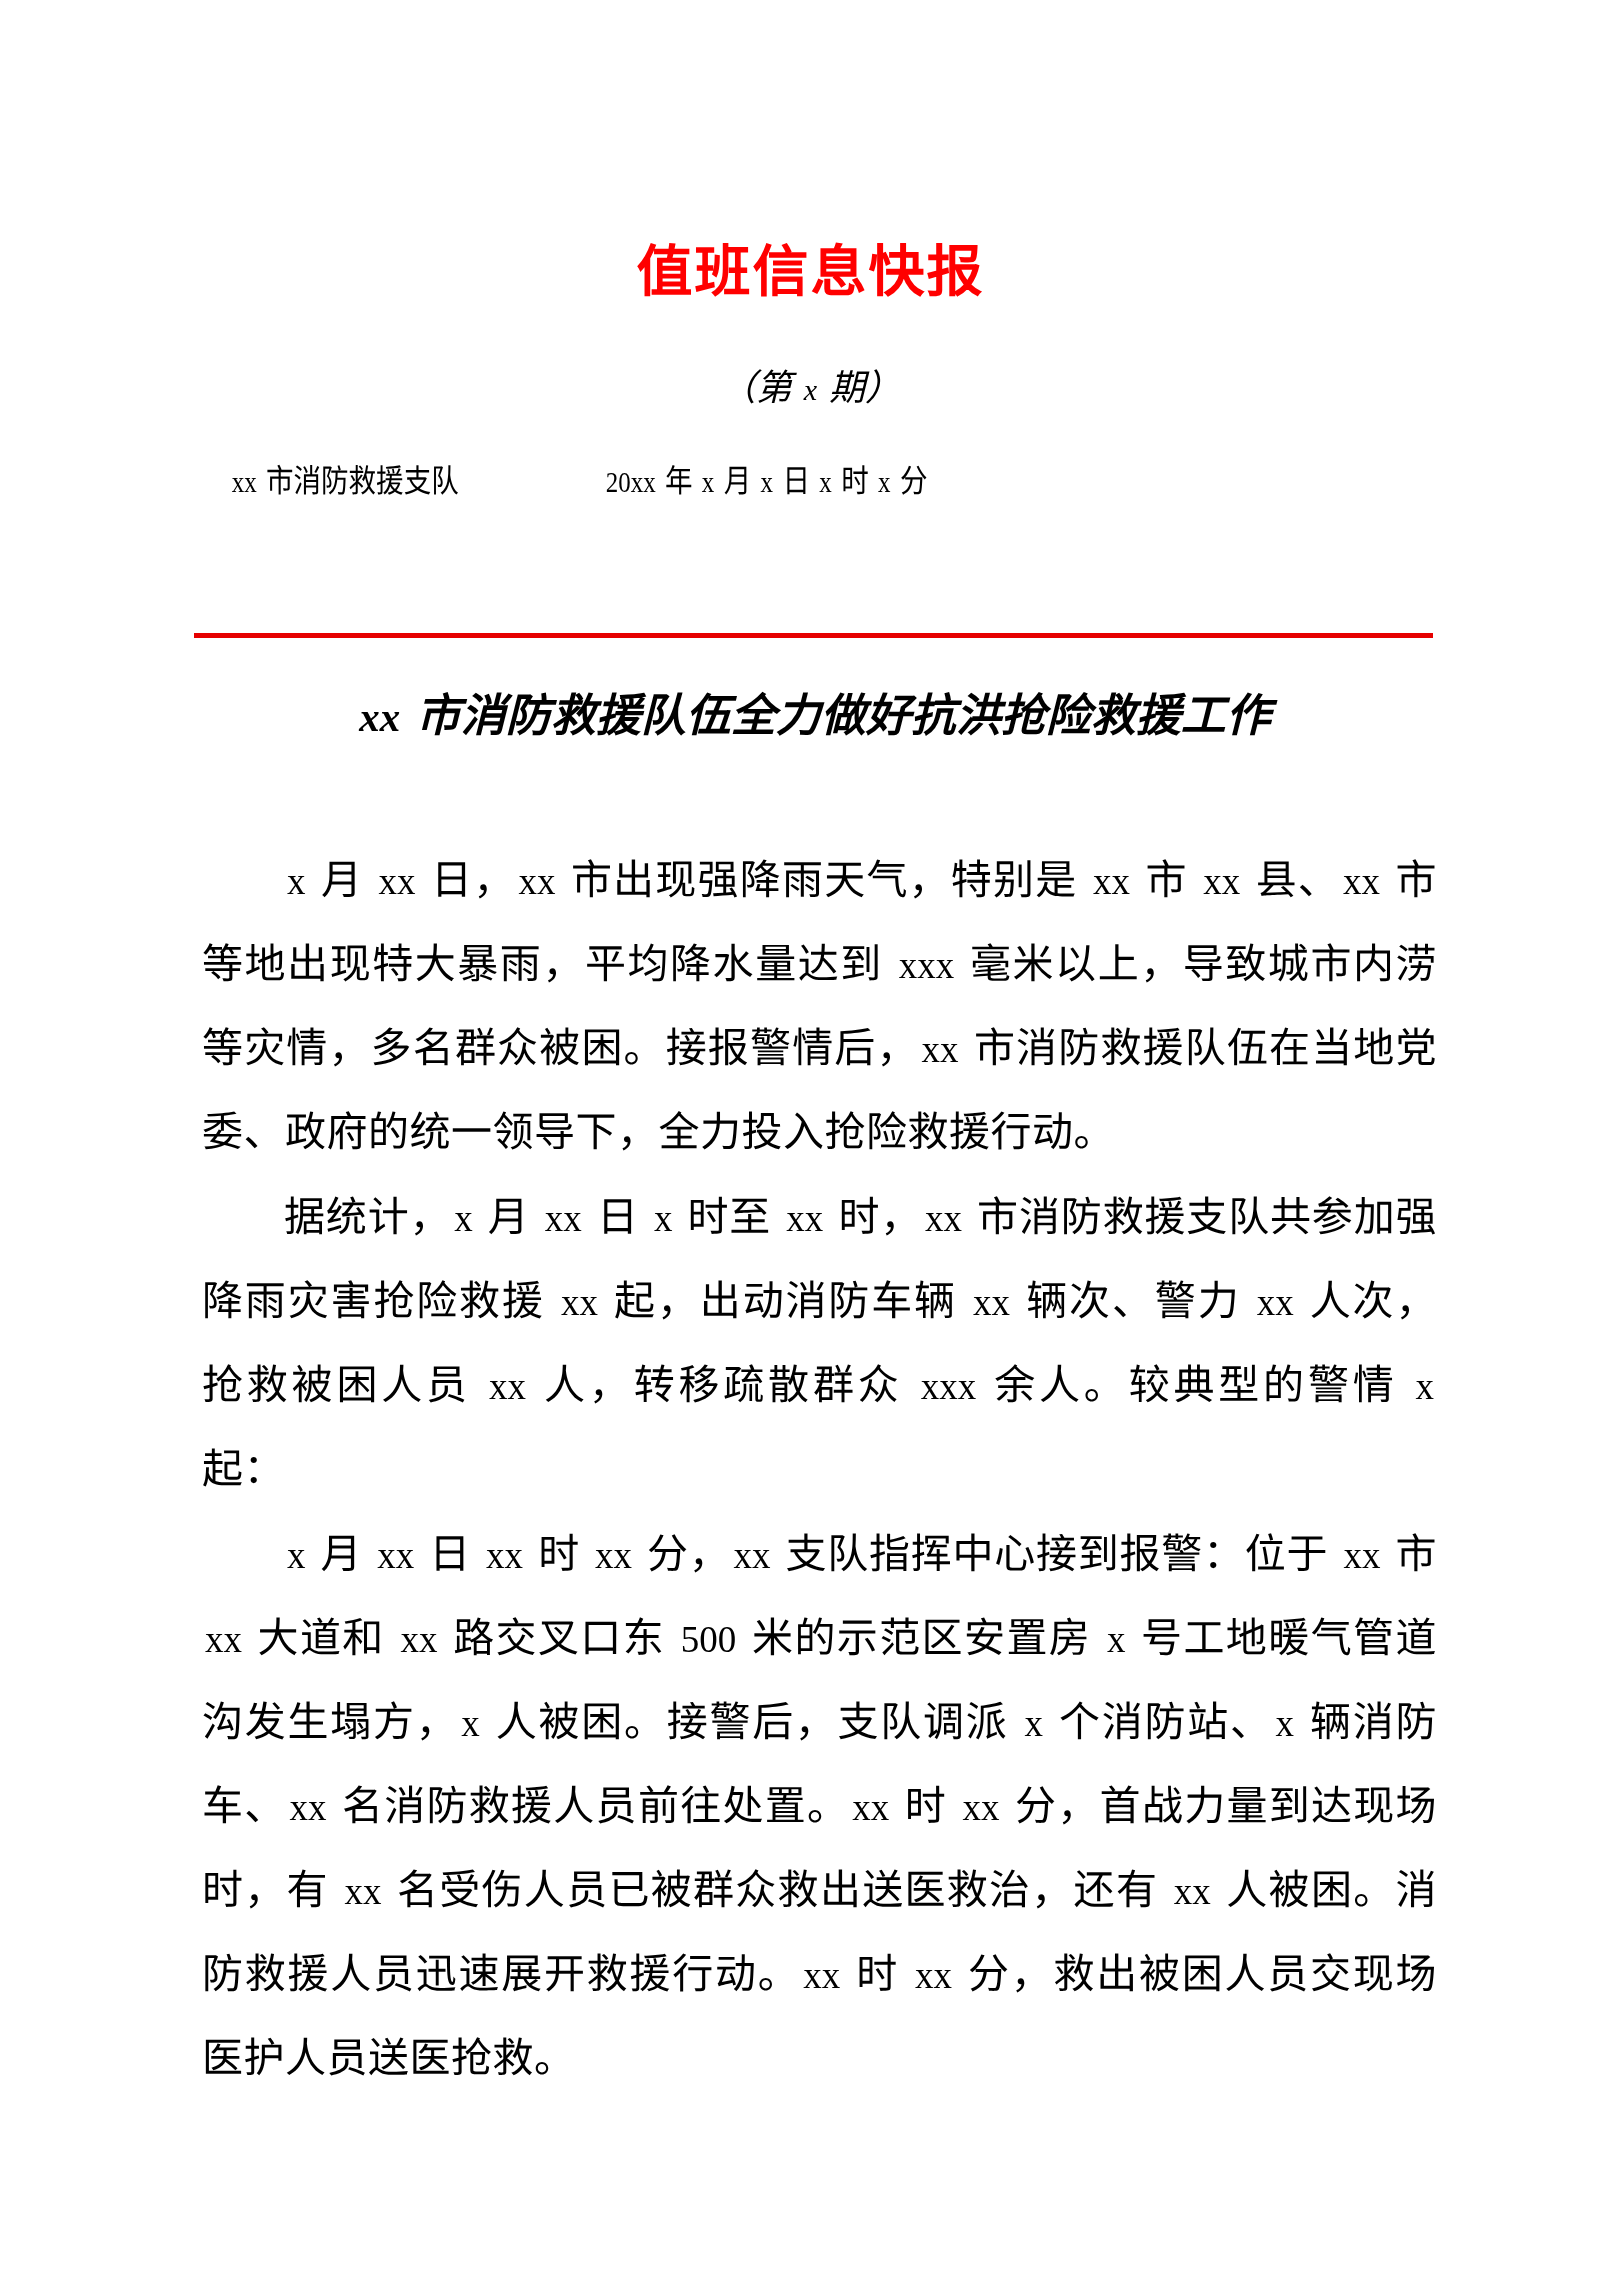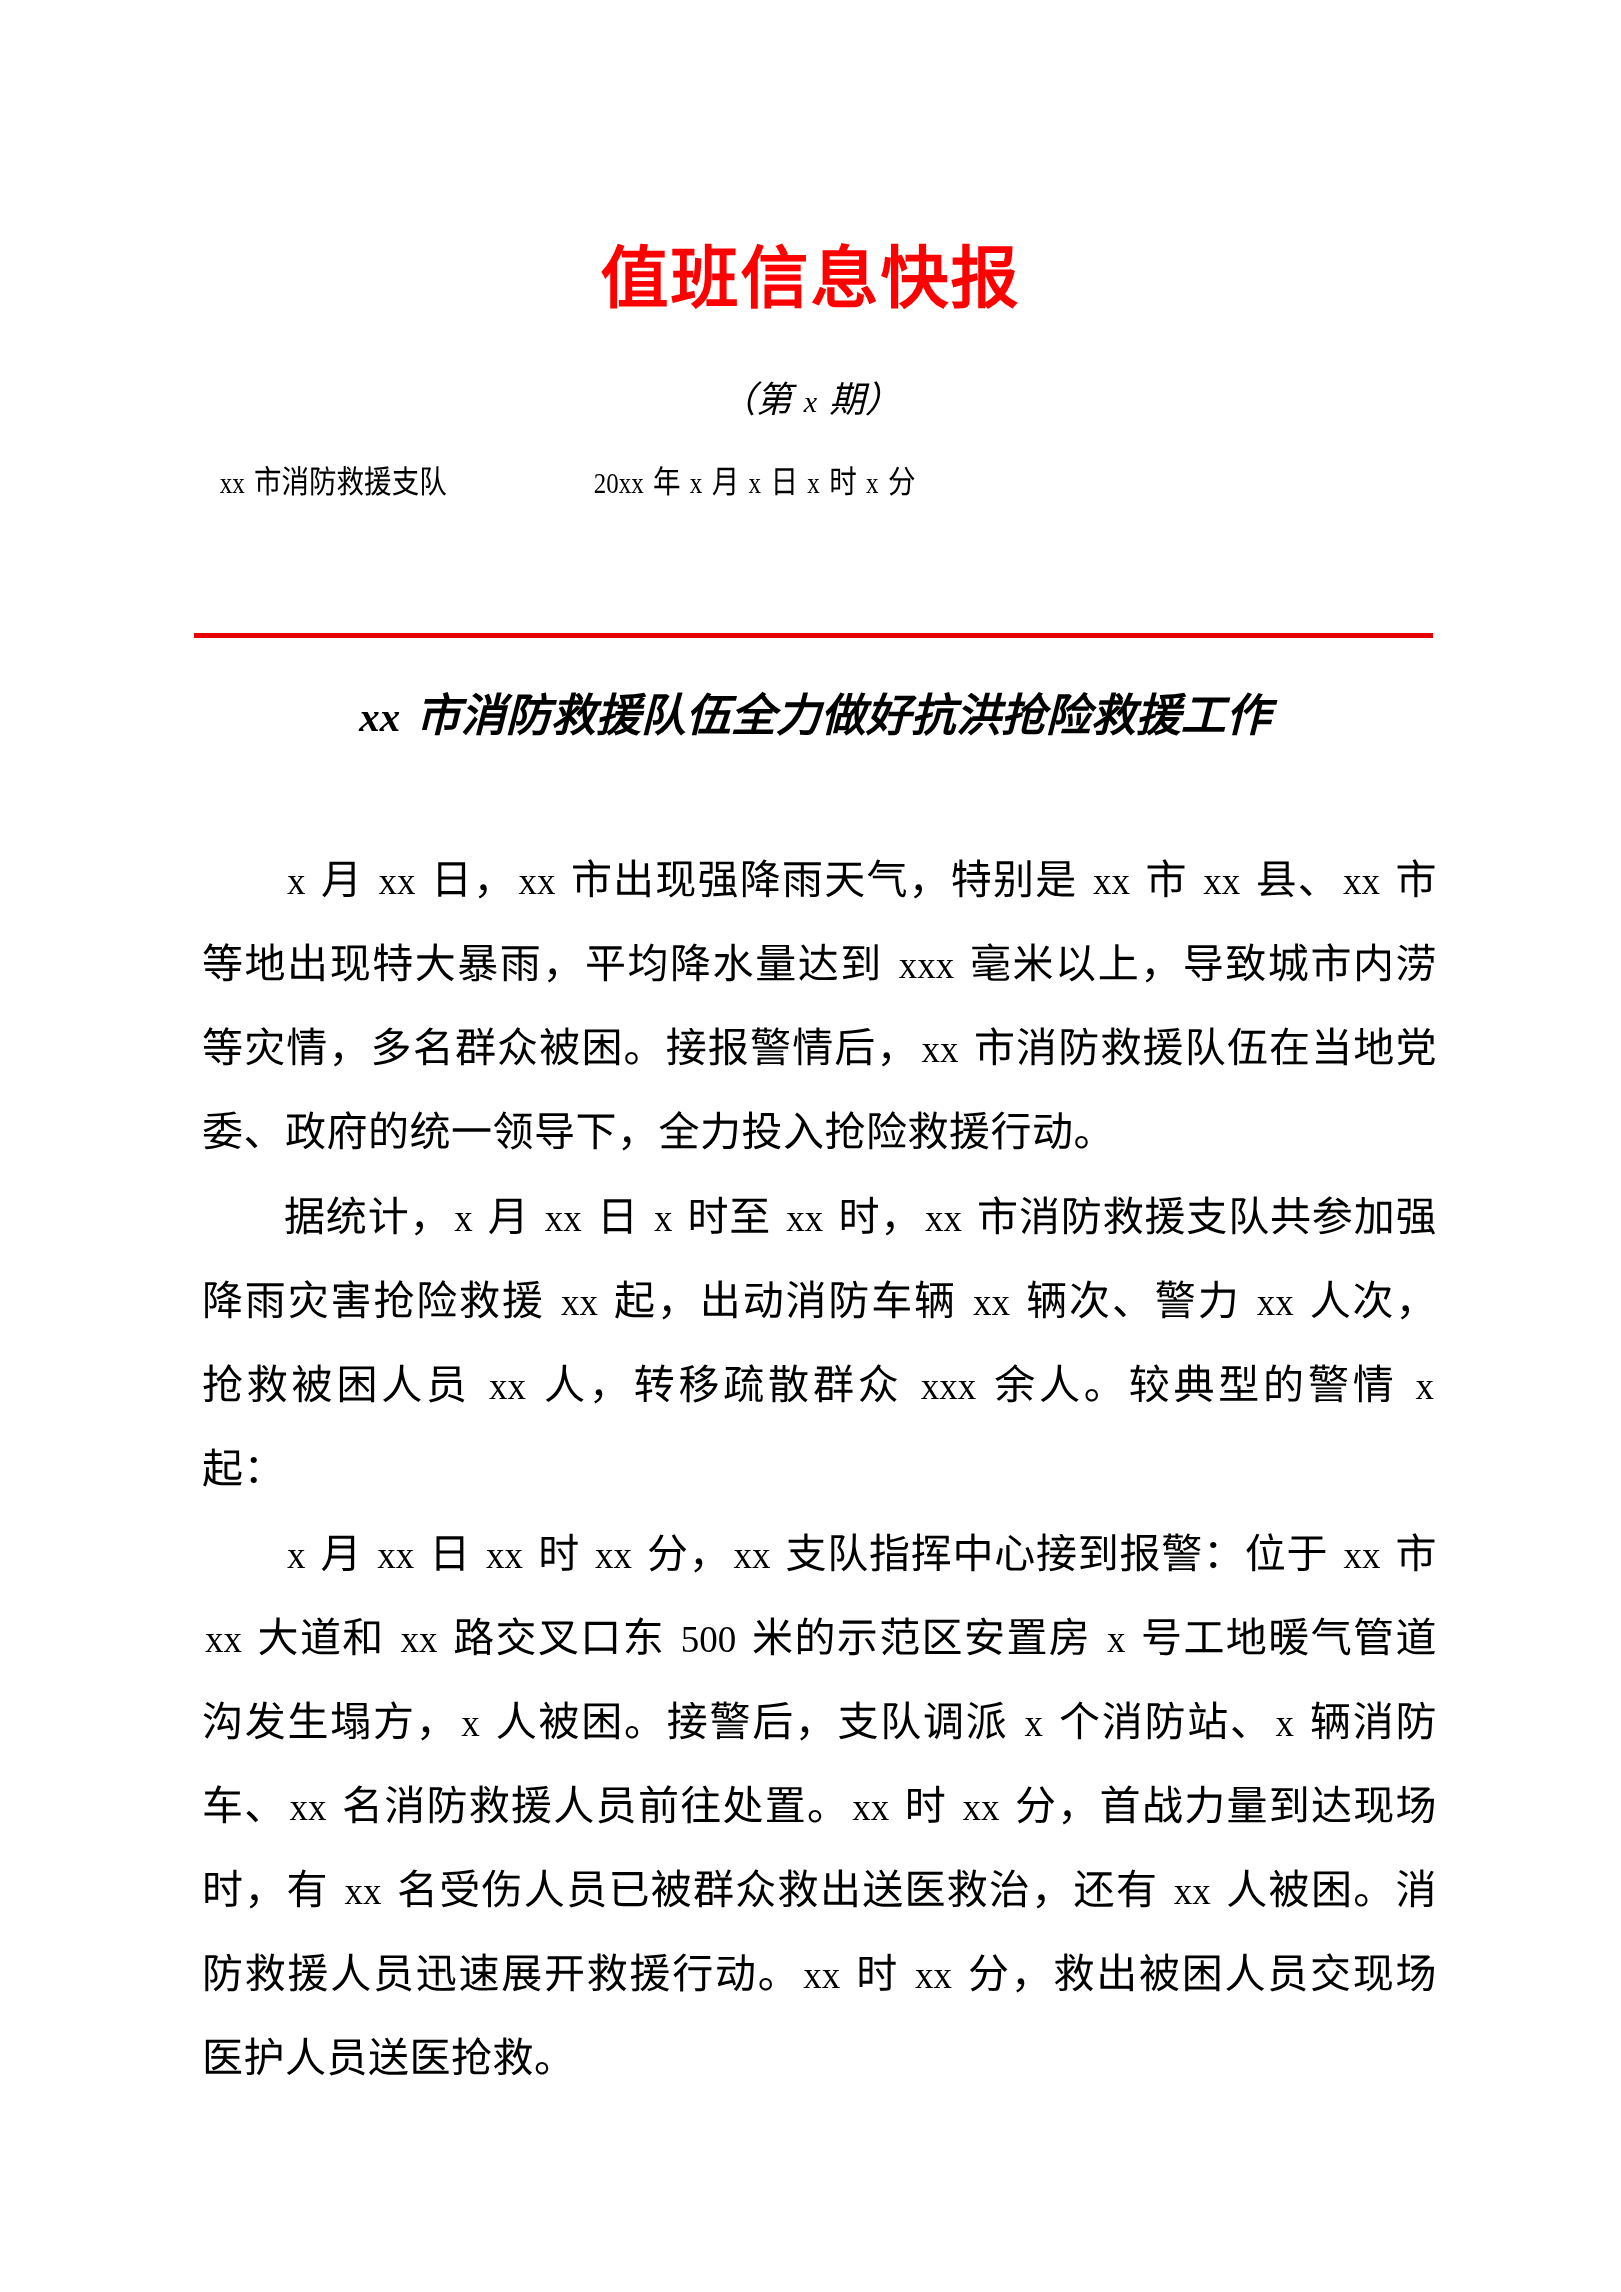--- a/index.html
+++ b/index.html
@@ -32,21 +32,21 @@
     top: 0;
   }
 
   .doc-title {
     margin: 0;
     padding-top: 243px;
     text-align: center;
     color: #ff0000;
     font-family: "DejaVu Sans", "Liberation Sans", sans-serif;
     font-weight: 700;
-    font-size: 68px;
+    font-size: 56px;
     line-height: 1.05;
     letter-spacing: 2px;
   }
 
   .issue-line {
     margin: 0;
     padding-top: 65px;
     text-align: center;
     font-family: "Liberation Serif", "DejaVu Serif", serif;
     font-size: 36px;
@@ -56,21 +56,21 @@
   }
 
   .issue-line .lat {
     font-family: "Liberation Serif", "DejaVu Serif", serif;
     font-size: 30px;
     padding: 0 2.9px;
   }
 
   .meta-row {
     position: relative;
-    margin: 0;
+    margin: 12px;
     padding-top: 39px;
     height: 51px;
     font-size: 0;
   }
 
   .meta-left,
   .meta-right {
     position: absolute;
     top: 39px;
     font-family: "Liberation Sans", "DejaVu Sans", sans-serif;

